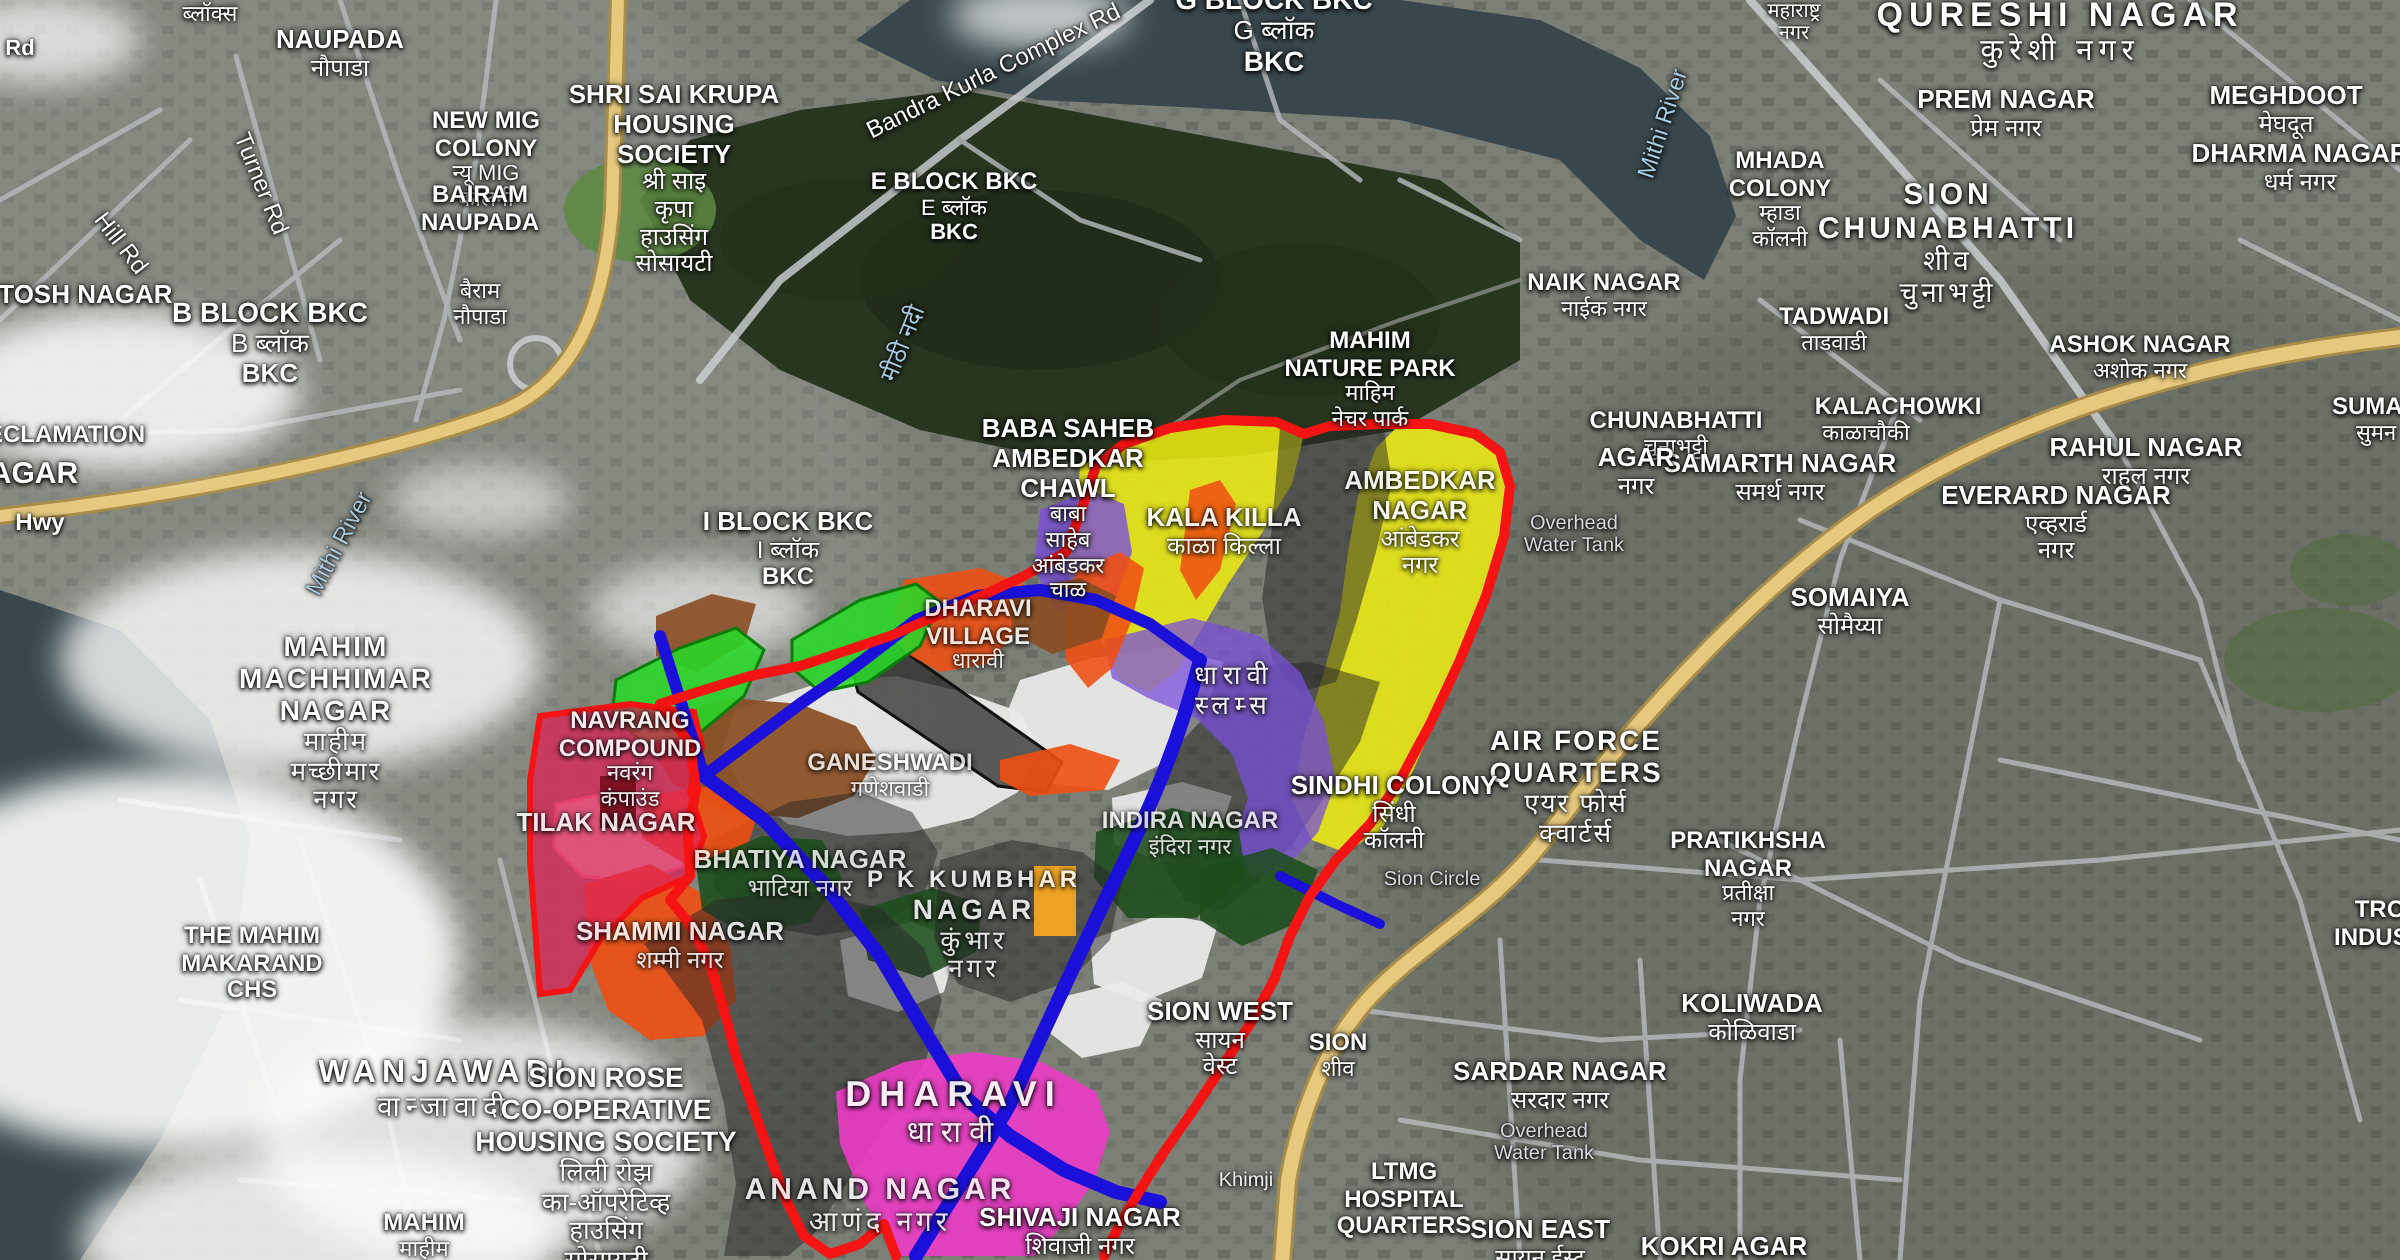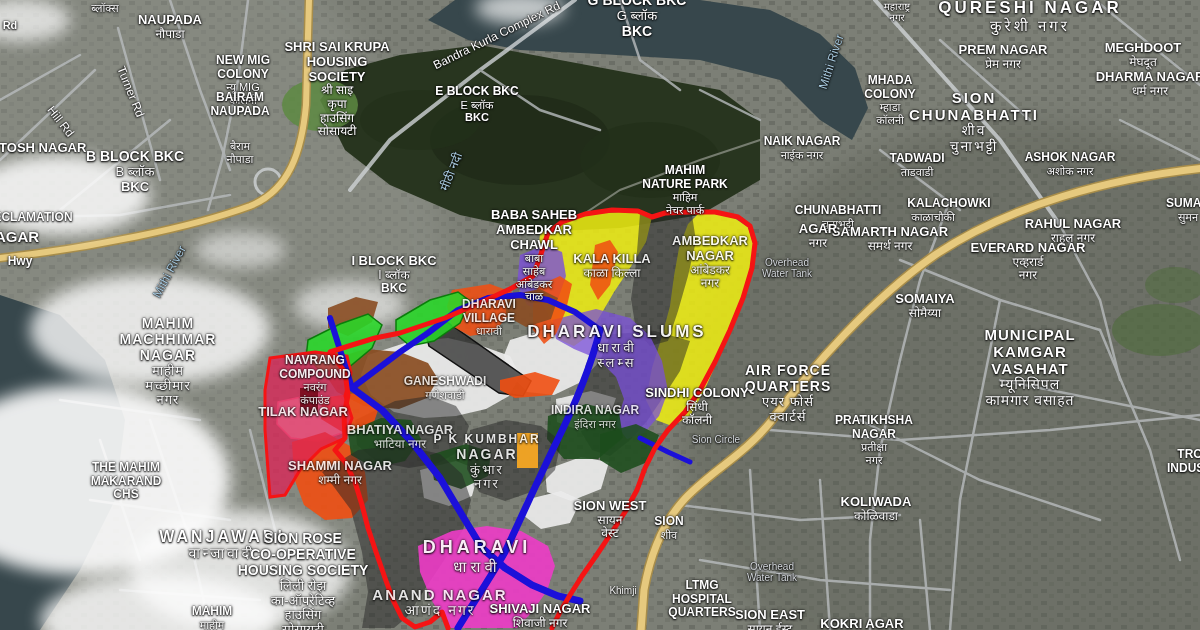--- a/index.html
+++ b/index.html
@@ -262,21 +262,20 @@
       </div>
       <div class="map-label" style="left: 540px; top: 616px; transform: translate(-50%, -50%);">
         <span style="font-size: 13px; font-weight: 700;">SHIVAJI NAGAR</span>
         <span style="font-size: 12px; font-weight: 400;">शिवाजी नगर</span>
       </div>
       <div class="map-label" style="left: 623px; top: 618px; transform: translate(-50%, -50%); opacity: 0.9;">
         <span style="font-size: 10px; font-weight: 400;">Khimji</span>
         <span style="font-size: 16px; font-weight: 400; margin-top: 36px;">Bhujuria</span>
       </div>
       <div class="map-label" style="left: 617px; top: 346px; transform: translate(-50%, -50%); opacity: 0.92; letter-spacing: 3px;">
-        <span style="font-size: 17px; font-weight: 700;">DHARAVI SLUMS</span>
         <span style="font-size: 13px; font-weight: 400;">धारावी</span>
         <span style="font-size: 13px; font-weight: 400;">स्लम्स</span>
       </div>
       <div class="map-label" style="left: 534px; top: 255px; transform: translate(-50%, -50%);">
         <span style="font-size: 13px; font-weight: 700;">BABA SAHEB</span>
         <span style="font-size: 13px; font-weight: 700;">AMBEDKAR</span>
         <span style="font-size: 13px; font-weight: 700;">CHAWL</span>
         <span style="font-size: 11px; font-weight: 400;">बाबा</span>
         <span style="font-size: 11px; font-weight: 400;">साहेब</span>
         <span style="font-size: 11px; font-weight: 400;">आंबेडकर</span>
@@ -327,21 +326,21 @@
       <div class="map-label" style="left: 974px; top: 122px; transform: translate(-50%, -50%); letter-spacing: 2px;">
         <span style="font-size: 15px; font-weight: 700;">SION</span>
         <span style="font-size: 15px; font-weight: 700;">CHUNABHATTI</span>
         <span style="font-size: 14px; font-weight: 400;">शीव</span>
         <span style="font-size: 14px; font-weight: 400;">चुनाभट्टी</span>
       </div>
       <div class="map-label" style="left: 917px; top: 165px; transform: translate(-50%, -50%);">
         <span style="font-size: 12px; font-weight: 700;">TADWADI</span>
         <span style="font-size: 11px; font-weight: 400;">ताडवाडी</span>
       </div>
-      <div class="map-label" style="left: 1070px; top: 164px; transform: translate(-50%, -50%);">
+      <div class="map-label" style="left: 1070px; top: 179px; transform: translate(-50%, -50%);">
         <span style="font-size: 12px; font-weight: 700;">ASHOK NAGAR</span>
         <span style="font-size: 11px; font-weight: 400;">अशोक नगर</span>
       </div>
       <div class="map-label" style="left: 933px; top: 210px; transform: translate(-50%, -50%);">
         <span style="font-size: 12px; font-weight: 700; margin-left: 32px;">KALACHOWKI</span>
         <span style="font-size: 11px; font-weight: 400;">काळाचौकी</span>
       </div>
       <div class="map-label" style="left: 838px; top: 217px; transform: translate(-50%, -50%);">
         <span style="font-size: 12px; font-weight: 700;">CHUNABHATTI</span>
         <span style="font-size: 11px; font-weight: 400;">चुनाभट्टी</span>
@@ -363,27 +362,20 @@
         <span style="font-size: 12px; font-weight: 700;">SUMAN</span>
         <span style="font-size: 11px; font-weight: 400;">सुमन</span>
       </div>
       <div class="map-label" style="left: 787px; top: 268px; transform: translate(-50%, -50%); color: rgb(216, 220, 224);">
         <span style="font-size: 10px; font-weight: 400;">Overhead</span>
         <span style="font-size: 10px; font-weight: 400;">Water Tank</span>
       </div>
       <div class="map-label" style="left: 925px; top: 306px; transform: translate(-50%, -50%);">
         <span style="font-size: 13px; font-weight: 700;">SOMAIYA</span>
         <span style="font-size: 12px; font-weight: 400;">सोमैय्या</span>
-      </div>
-      <div class="map-label" style="left: 1030px; top: 368px; transform: translate(-50%, -50%); letter-spacing: 1px;">
-        <span style="font-size: 15px; font-weight: 700;">MUNICIPAL</span>
-        <span style="font-size: 15px; font-weight: 700;">KAMGAR</span>
-        <span style="font-size: 15px; font-weight: 700;">VASAHAT</span>
-        <span style="font-size: 14px; font-weight: 400;">म्यूनिसिपल</span>
-        <span style="font-size: 14px; font-weight: 400;">कामगार वसाहत</span>
       </div>
       <div class="map-label" style="left: 788px; top: 394px; transform: translate(-50%, -50%); letter-spacing: 1px;">
         <span style="font-size: 14px; font-weight: 700;">AIR FORCE</span>
         <span style="font-size: 14px; font-weight: 700;">QUARTERS</span>
         <span style="font-size: 13px; font-weight: 400;">एयर फोर्स</span>
         <span style="font-size: 13px; font-weight: 400;">क्वार्टर्स</span>
       </div>
       <div class="map-label" style="left: 874px; top: 440px; transform: translate(-50%, -50%);">
         <span style="font-size: 12px; font-weight: 700;">PRATIKHSHA</span>
         <span style="font-size: 12px; font-weight: 700;">NAGAR</span>
@@ -404,20 +396,24 @@
       </div>
       <div class="map-label" style="left: 610px; top: 520px; transform: translate(-50%, -50%);">
         <span style="font-size: 13px; font-weight: 700;">SION WEST</span>
         <span style="font-size: 12px; font-weight: 400;">सायन</span>
         <span style="font-size: 12px; font-weight: 400;">वेस्ट</span>
       </div>
       <div class="map-label" style="left: 669px; top: 528px; transform: translate(-50%, -50%);">
         <span style="font-size: 12px; font-weight: 700;">SION</span>
         <span style="font-size: 11px; font-weight: 400;">शीव</span>
       </div>
+      <div class="map-label" style="left: 780px; top: 543px; transform: translate(-50%, -50%);">
+        <span style="font-size: 13px; font-weight: 700;">SARDAR NAGAR</span>
+        <span style="font-size: 12px; font-weight: 400;">सरदार नगर</span>
+      </div>
       <div class="map-label" style="left: 772px; top: 572px; transform: translate(-50%, -50%); color: rgb(216, 220, 224);">
         <span style="font-size: 10px; font-weight: 400;">Overhead</span>
         <span style="font-size: 10px; font-weight: 400;">Water Tank</span>
       </div>
       <div class="map-label" style="left: 876px; top: 509px; transform: translate(-50%, -50%);">
         <span style="font-size: 13px; font-weight: 700;">KOLIWADA</span>
         <span style="font-size: 12px; font-weight: 400;">कोळिवाडा</span>
       </div>
       <div class="map-label" style="left: 862px; top: 624px; transform: translate(-50%, -50%);">
         <span style="font-size: 13px; font-weight: 700;">KOKRI AGAR</span>

